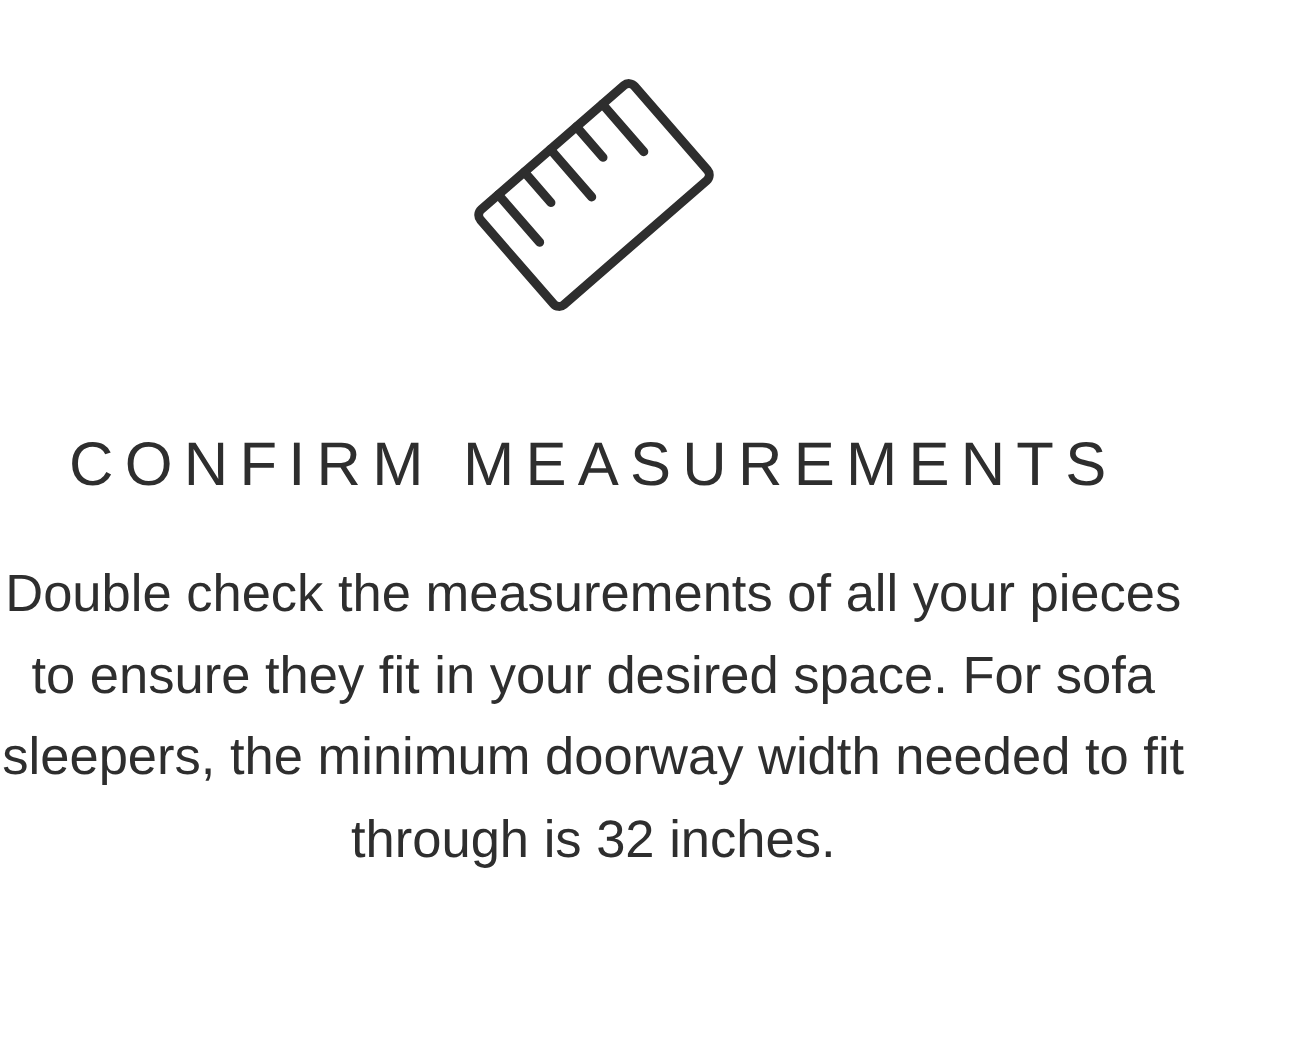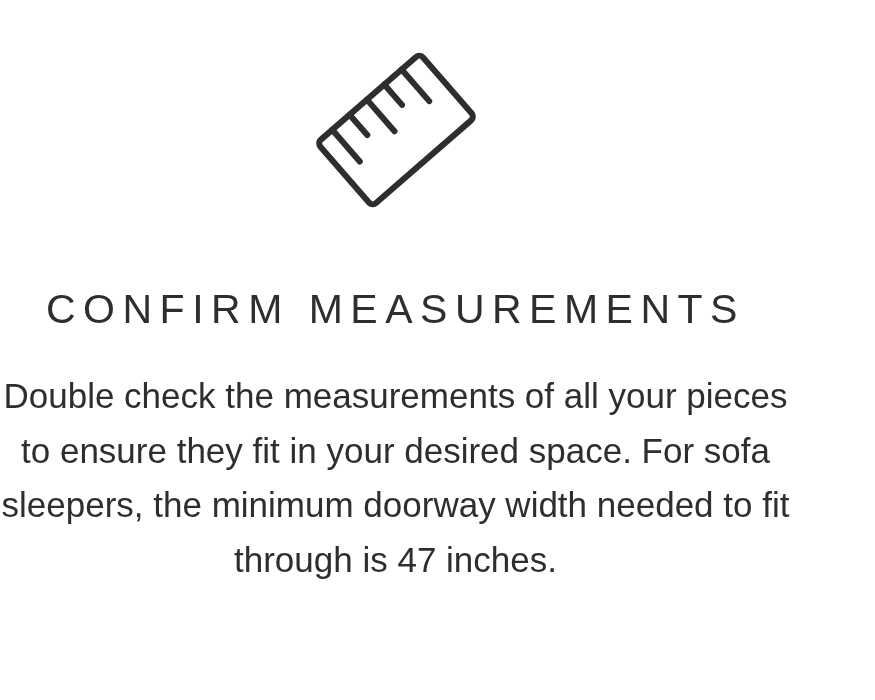--- a/index.html
+++ b/index.html
@@ -68,15 +68,15 @@
         <line x1="85" y1="53" x2="85" y2="80"></line>
         <line x1="108" y1="53" x2="108" y2="95"></line>
         <line x1="131" y1="53" x2="131" y2="80"></line>
         <line x1="154" y1="53" x2="154" y2="95"></line>
       </g>
     </svg>
   </div>
 
   <div class="heading">CONFIRM MEASUREMENTS</div>
 
-  <div class="body-text">Double check the measurements of all your pieces to ensure they fit in your desired space. For sofa sleepers, the minimum doorway width needed to fit through is 47 inches.</div>
+  <div class="body-text">Double check the measurements of all your pieces to ensure they fit in your desired space. For sofa sleepers, the minimum doorway width needed to fit through is 32 inches.</div>
 
 </div>
 
 </body></html>

